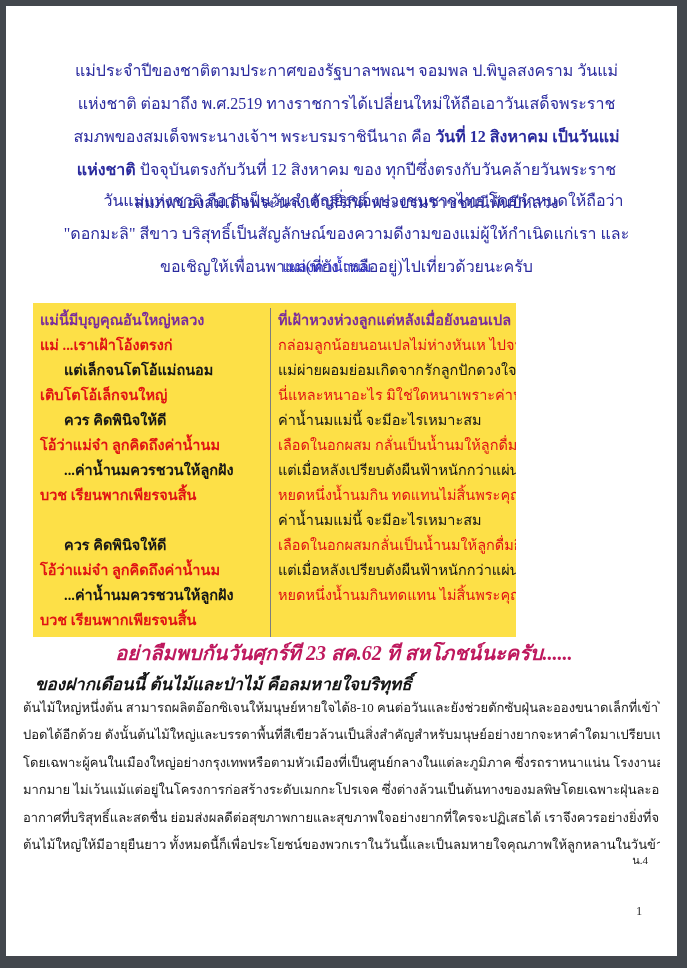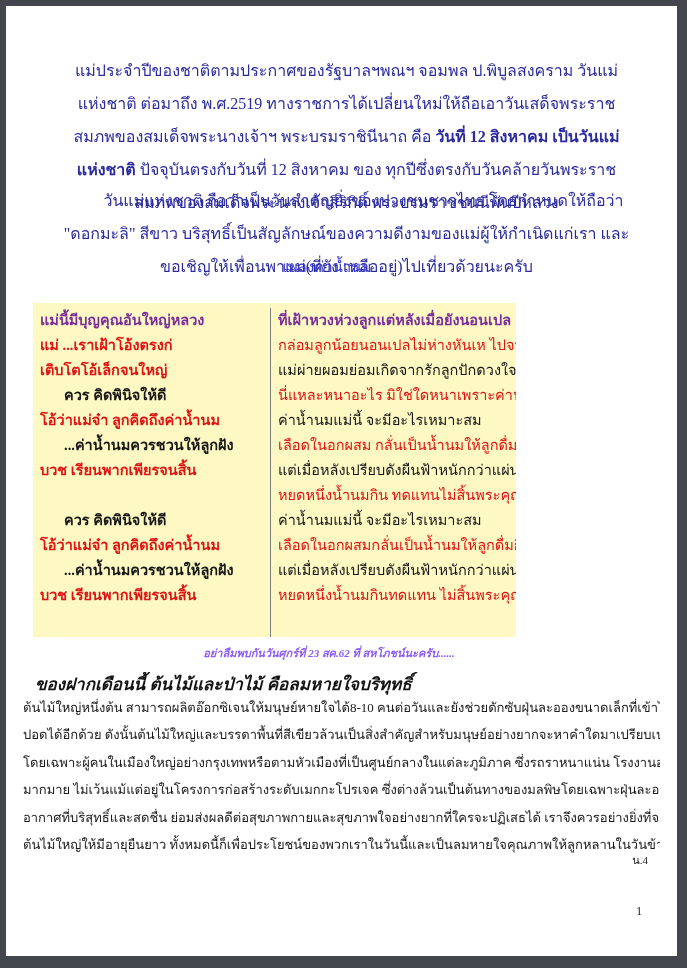--- a/index.html
+++ b/index.html
@@ -27,43 +27,43 @@
   
   .song-title{
     position:absolute;left:21px;top:250px;width:600px;
     text-align:center;color:#3333cc;
     font-size:15px;line-height:22px;
   }
   
   .lyrics-box{
     position:absolute;left:27px;top:297px;
     width:483px;height:334px;
-    background:#fef9c3;
+    background:#fde047;
     display:flex;
     box-sizing:border-box;
     padding-top:5px;
     overflow:hidden;
   }
   .lyr-col{overflow:hidden;}
   .left-col{width:237px;box-sizing:border-box;padding-left:7px;}
   .right-col{flex:1;border-left:1px solid #7d7d7d;box-sizing:border-box;padding-left:7px;}
   .lyric-line{
     font-size:14.5px;line-height:25px;min-height:25px;
     white-space:nowrap;color:#161616;
   }
   .left-col .lyric-line{font-weight:700;}
   .lyric-line.c-purple{color:#7b2d9b;font-weight:700;}
   .lyric-line.c-red{color:#e01313;}
   .lyric-line.c-black{color:#161616;}
   .lyric-line.indent{padding-left:24px;}
   
   .reminder-note{
-    position:absolute;left:18px;top:636px;width:610px;
+    position:absolute;left:33px;top:636px;width:610px;
     text-align:center;
-    color:#8b5cf6;font-size:11px;font-weight:700;font-style:italic;
+    color:#be185d;font-size:20px;font-weight:700;font-style:italic;
     line-height:23px;white-space:nowrap;overflow:hidden;
   }
   
   .section-heading{
     position:absolute;left:29px;top:666px;width:620px;
     color:#141414;font-size:17px;font-weight:700;font-style:italic;
     line-height:25px;white-space:nowrap;overflow:hidden;
   }
   
   .body-par{
@@ -91,20 +91,21 @@
 
   <p class="blue-par" id="para2">วันแม่แห่งชาติ ถือว่าเป็นวันสำคัญยิ่งของปวงชนชาวไทย โดยกำหนดให้ถือว่า "ดอกมะลิ" สีขาว บริสุทธิ์เป็นสัญลักษณ์ของความดีงามของแม่ผู้ให้กำเนิดแก่เรา และขอเชิญให้เพื่อนพาแม่(ที่ยัง เหลืออยู่)ไปเที่ยวด้วยนะครับ</p>
 
   <div class="song-title">เพลงค่าน้ำนม</div>
 
   <div class="lyrics-box">
     <div class="lyr-col left-col">
 
     <div class="lyric-line c-purple">แม่นี้มีบุญคุณอันใหญ่หลวง</div>
         <div class="lyric-line c-red">แม่ ...เราเฝ้าโอ้งตรงก่</div>
+        <div class="lyric-line c-black indent">แต่เล็กจนโตโอ้แม่ถนอม</div>
         <div class="lyric-line c-red">เติบโตโอ้เล็กจนใหญ่</div>
         <div class="lyric-line c-black indent">ควร คิดพินิจให้ดี</div>
         <div class="lyric-line c-red">โอ้ว่าแม่จ๋า ลูกคิดถึงค่าน้ำนม</div>
         <div class="lyric-line c-black indent">...ค่าน้ำนมควรชวนให้ลูกฝัง</div>
         <div class="lyric-line c-red">บวช เรียนพากเพียรจนสิ้น</div>
         <div class="lyric-line c-black"></div>
         <div class="lyric-line c-black indent">ควร คิดพินิจให้ดี</div>
         <div class="lyric-line c-red">โอ้ว่าแม่จ๋า ลูกคิดถึงค่าน้ำนม</div>
         <div class="lyric-line c-black indent">...ค่าน้ำนมควรชวนให้ลูกฝัง</div>
         <div class="lyric-line c-red">บวช เรียนพากเพียรจนสิ้น</div>

